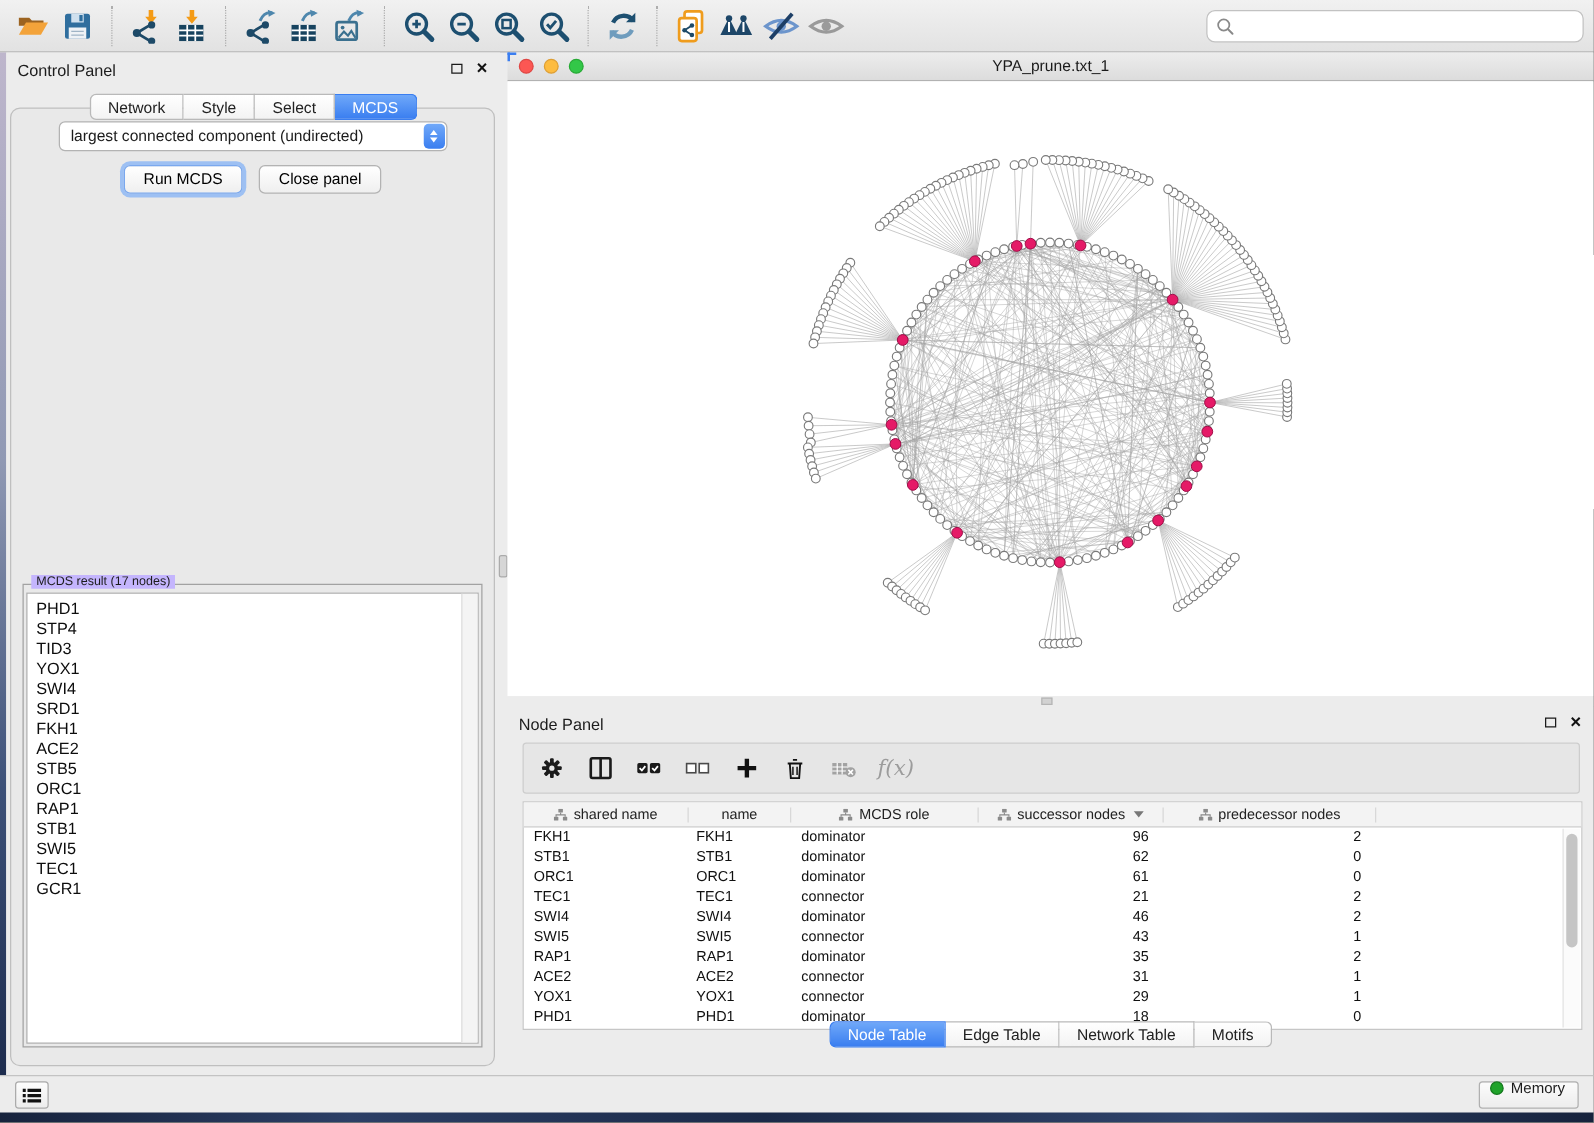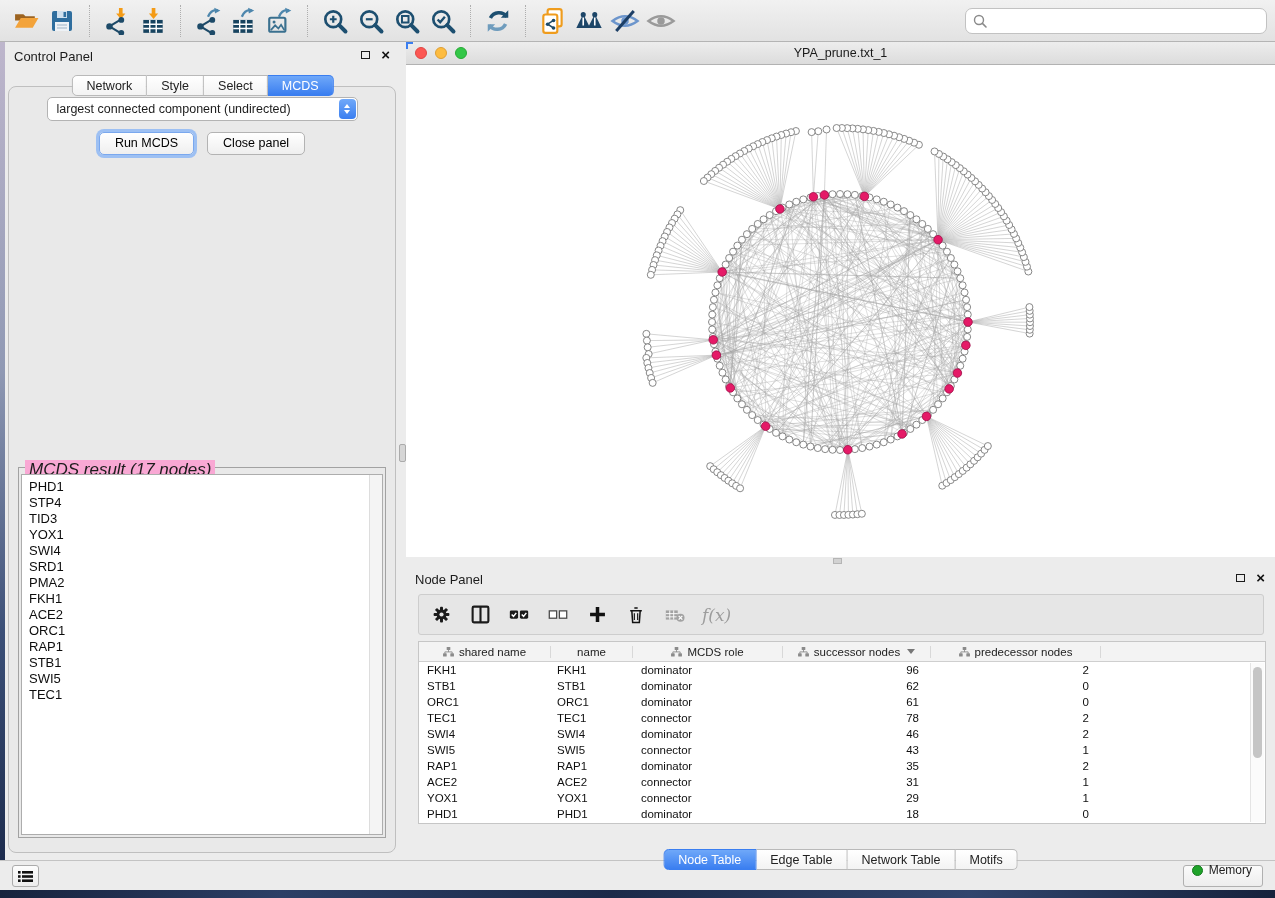--- a/index.html
+++ b/index.html
@@ -45,21 +45,21 @@
               background:linear-gradient(#71a9f9,#3a7ef0);display:flex;flex-direction:column;
               align-items:center;justify-content:center;gap:2px;}
   .tri-up{width:0;height:0;border-left:3.5px solid transparent;border-right:3.5px solid transparent;border-bottom:4px solid #fff;}
   .tri-dn{width:0;height:0;border-left:3.5px solid transparent;border-right:3.5px solid transparent;border-top:4px solid #fff;}
   .btn-row{display:flex;justify-content:center;gap:13px;margin-top:11px;}
   .btn{height:23px;padding:0 15px;background:linear-gradient(#fff,#efefef);border:1px solid #b3b3b3;
        border-radius:5px;font-size:12.5px;line-height:21px;}
   .focus-ring{box-shadow:0 0 0 3px rgba(110,167,248,.62);border-color:#7aa8ee;}
 
   .group-box{position:absolute;left:9px;top:380px;width:368px;height:371px;border:1px solid #a2a2a2;}
-  .group-label{position:absolute;top:-8px;left:6px;background:#f9a8d4;padding:0 4px;font-size:17px;font-style:italic;}
+  .group-label{position:absolute;top:-8px;left:6px;background:#c4b5fd;padding:0 4px;font-size:10px;}
   .listbox{position:absolute;left:2px;right:2px;top:6px;bottom:2px;background:#fff;border:1px solid #adadad;}
   .list-items{position:absolute;left:0;top:4px;right:14px;}
   .list-item{font-size:13px;line-height:16px;padding-left:7px;color:#0d0d0d;}
   .list-scroll{position:absolute;right:0;top:0;bottom:0;width:13px;background:#f4f4f4;border-left:1px solid #ddd;}
 
   .v-handle{position:absolute;left:399px;top:444px;width:7px;height:18px;background:#d6d6d6;
             border:1px solid #ababab;border-radius:2px;}
 
   
   .network-panel{position:absolute;left:406px;top:42px;width:869px;height:523px;}
@@ -92,21 +92,21 @@
   .td{overflow:hidden;white-space:nowrap;}
   .c0{width:132px;padding-left:8px;}  .h0{width:132px;}
   .c1{width:82px;padding-left:6px;}   .h1{width:82px;}
   .c2{width:150px;padding-left:8px;}  .h2{width:150px;}
   .c3{width:148px;text-align:right;padding-right:12px;} .h3{width:148px;}
   .c4{width:170px;text-align:right;padding-right:12px;} .h4{width:170px;}
   .tscroll{position:absolute;right:1px;top:21px;bottom:1px;width:14px;background:#fbfbfb;border-left:1px solid #e4e4e4;}
   .tthumb{position:absolute;left:2px;top:4px;width:9px;height:91px;background:#c5c5c5;border-radius:5px;}
   .sort-chev{width:0;height:0;border-left:4px solid transparent;border-right:4px solid transparent;border-top:5px solid #777;margin-left:2px;}
 
-  .bottom-tabs{left:50%;transform:translateX(-50%);top:284px;}
+  .bottom-tabs{left:50%;transform:translateX(-50%);top:252px;}
 
   
   .status-bar{position:absolute;left:0;top:860px;width:1275px;height:30px;background:#ececec;border-top:1px solid #c3c3c3;}
   .list-btn{position:absolute;left:12px;top:4px;width:27px;height:22px;background:linear-gradient(#fdfdfd,#ededed);
             border:1px solid #ababab;border-radius:3px;display:flex;align-items:center;justify-content:center;}
   .memory-btn{position:absolute;right:12px;top:4px;height:22px;padding:0 10px 12px 8px;
               background:linear-gradient(#fbfbfb,#ededed);border:1px solid #b0b0b0;border-radius:3px;
               display:flex;align-items:center;gap:6px;font-size:12px;}
   .green-dot{width:11px;height:11px;border-radius:50%;background:#1fa32a;border:1px solid #157a1e;}
   .wallpaper{position:absolute;left:0;top:890px;width:1275px;height:8px;
@@ -308,37 +308,38 @@
               <div class="list-item">STP4</div>
 
               <div class="list-item">TID3</div>
 
               <div class="list-item">YOX1</div>
 
               <div class="list-item">SWI4</div>
 
               <div class="list-item">SRD1</div>
 
-              <div class="list-item">PMA2</div>
 
               <div class="list-item">FKH1</div>
 
               <div class="list-item">ACE2</div>
 
+              <div class="list-item">STB5</div>
 
               <div class="list-item">ORC1</div>
 
               <div class="list-item">RAP1</div>
 
               <div class="list-item">STB1</div>
 
               <div class="list-item">SWI5</div>
 
               <div class="list-item">TEC1</div>
 
+              <div class="list-item">GCR1</div>
             </div>
           <div class="list-scroll"></div>
         </div>
       </div>
     </div>
   </div>
 
   <div class="v-handle"></div>
 
   <div class="network-panel">
@@ -1254,21 +1255,21 @@
             <div class="td c1">ORC1</div>
             <div class="td c2">dominator</div>
             <div class="td c3">61</div>
             <div class="td c4">0</div>
           </div>
 
           <div class="trow">
             <div class="td c0">TEC1</div>
             <div class="td c1">TEC1</div>
             <div class="td c2">connector</div>
-            <div class="td c3">78</div>
+            <div class="td c3">21</div>
             <div class="td c4">2</div>
           </div>
 
           <div class="trow">
             <div class="td c0">SWI4</div>
             <div class="td c1">SWI4</div>
             <div class="td c2">dominator</div>
             <div class="td c3">46</div>
             <div class="td c4">2</div>
           </div>

